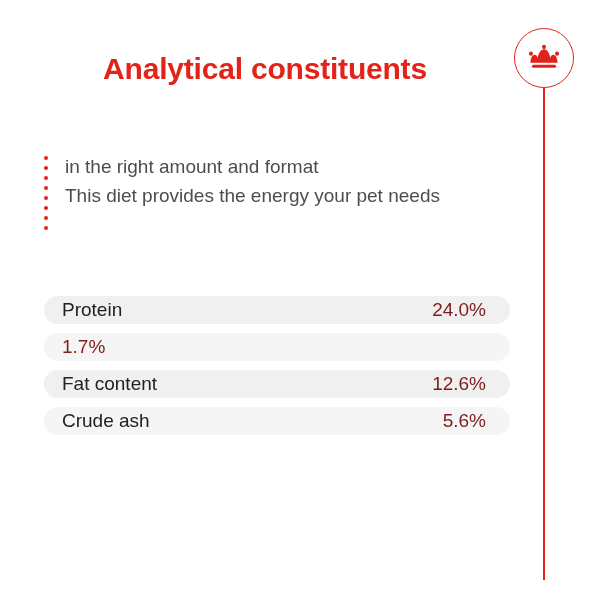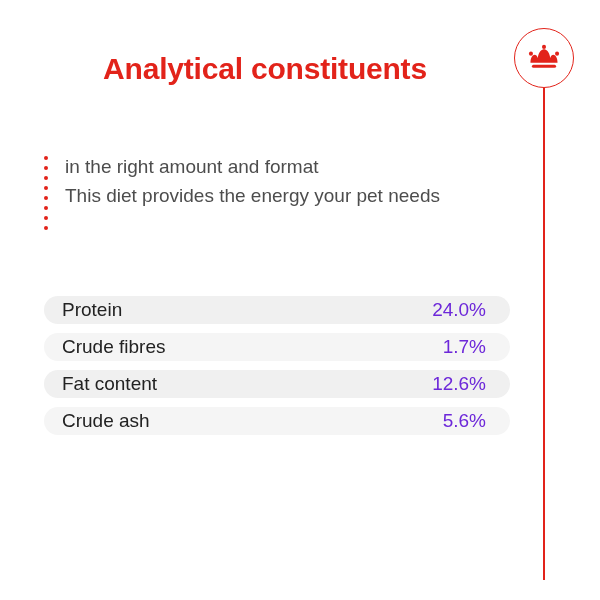--- a/index.html
+++ b/index.html
@@ -120,21 +120,21 @@
     box-sizing: border-box;
   }
   .row.alt {
     background: #f5f5f5;
   }
   .row-label {
     color: #222222;
     font-size: 19px;
   }
   .row-value {
-    color: #6d28d9;
+    color: #7f1d1d;
     font-size: 19px;
   }
 </style>
 </head>
 <body>
 
 <div class="page">
 
   <div class="logo-rail">
     <div class="rail-line"></div>
@@ -169,21 +169,20 @@
   </div>
 
   <div class="list">
 
     <div class="row">
       <span class="row-label">Protein</span>
       <span class="row-value">24.0%</span>
     </div>
 
     <div class="row alt">
-      <span class="row-label">Crude fibres</span>
       <span class="row-value">1.7%</span>
     </div>
 
     <div class="row">
       <span class="row-label">Fat content</span>
       <span class="row-value">12.6%</span>
     </div>
 
     <div class="row alt">
       <span class="row-label">Crude ash</span>

